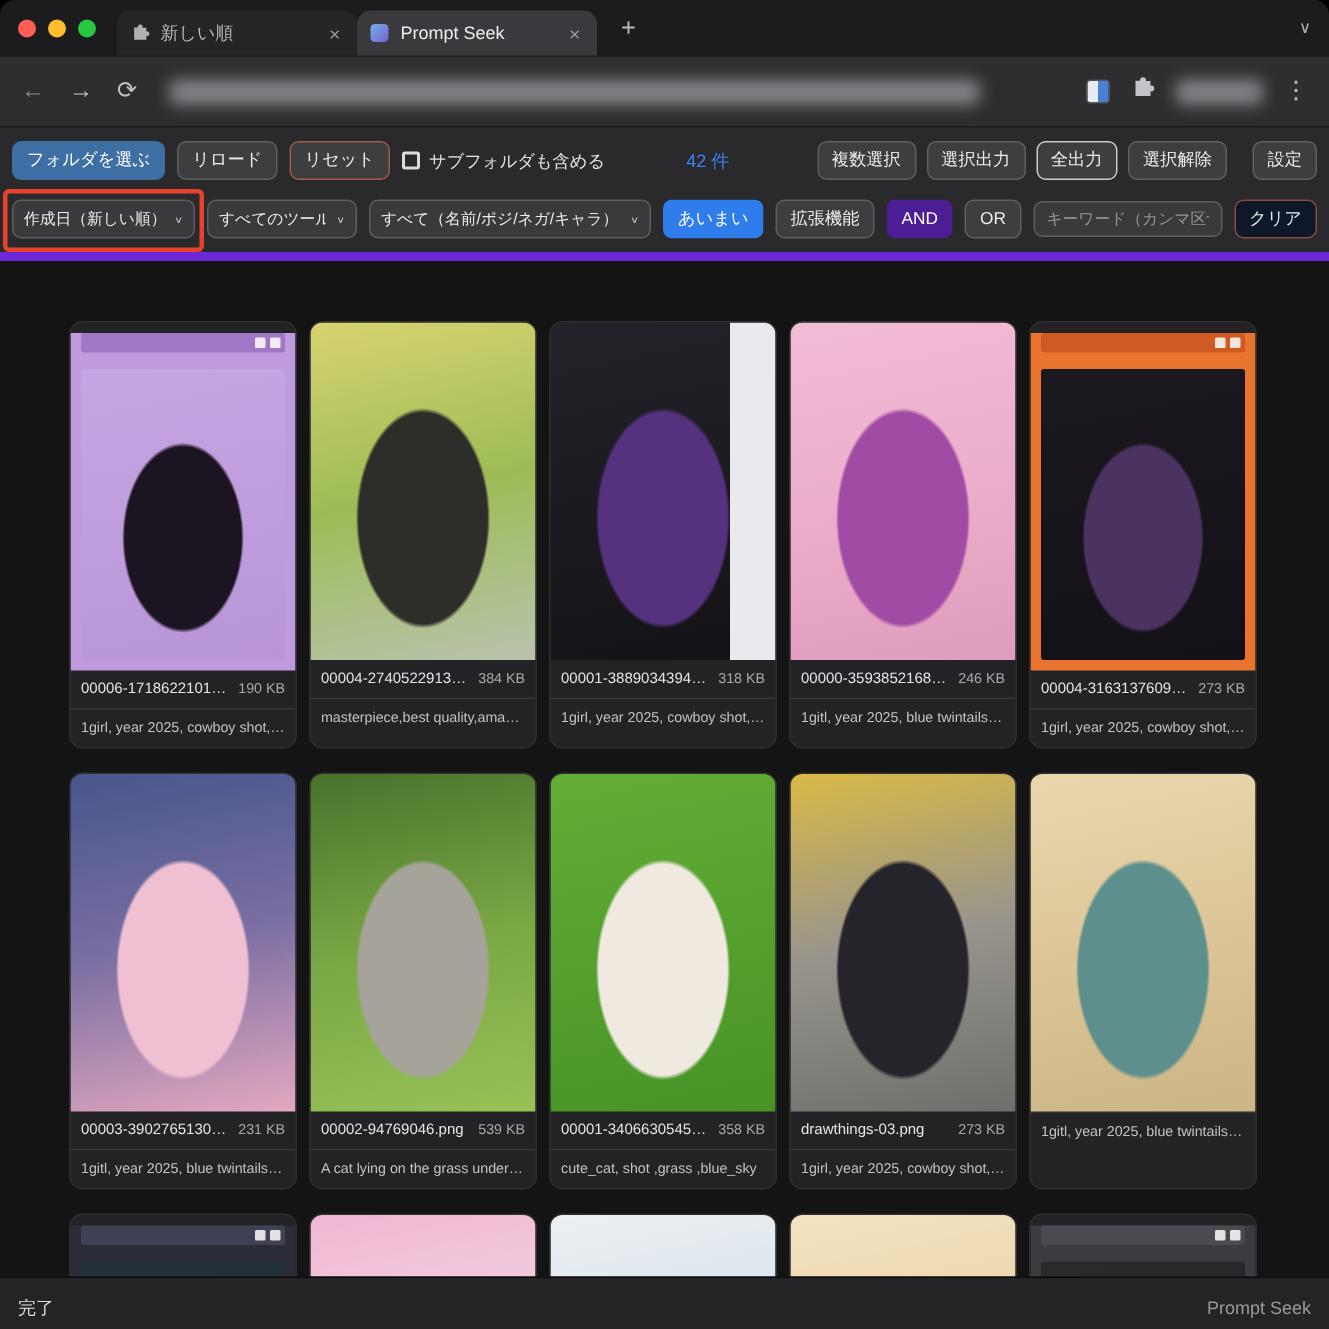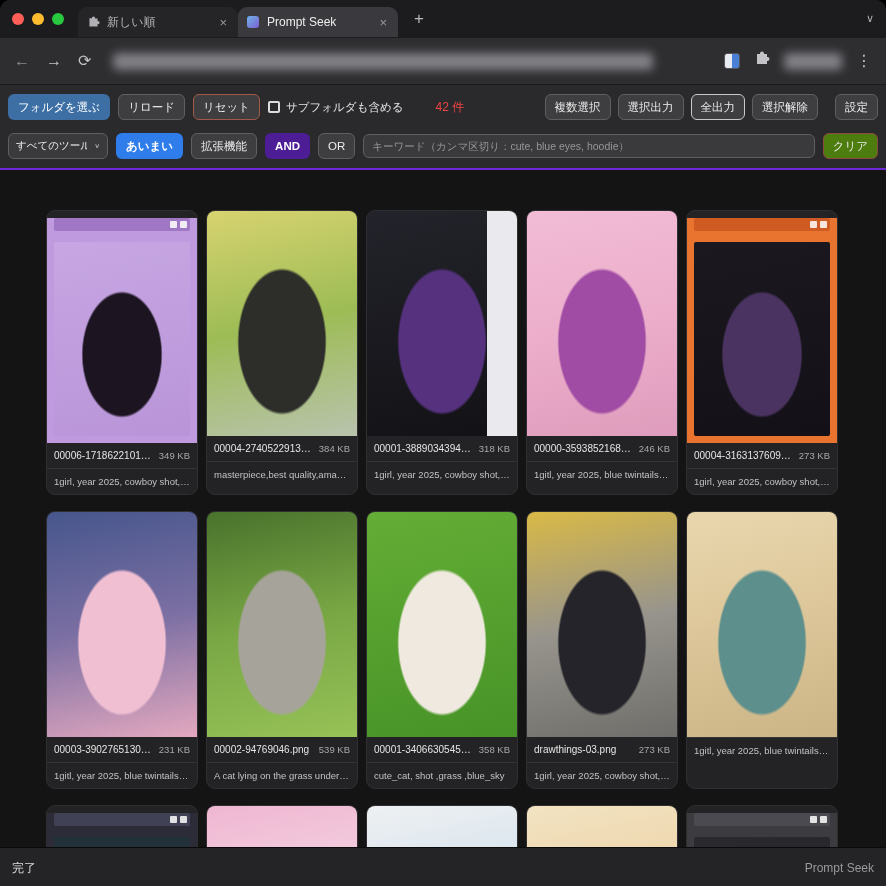--- a/index.html
+++ b/index.html
@@ -30,33 +30,33 @@
   .nav-icon { color:#c2c2c6; font-size:16px; line-height:1; }
   .nav-icon.dim { color:#8d8d91; }
   .blur-censor { background:#97979c; filter: blur(5px); opacity:.8; border-radius:4px; }
   .url-blur { width:540px; height:17px; margin-left:6px; }
   .nav-right { margin-left:auto; display:flex; align-items:center; gap:14px; }
   .ext-pin { width:16px; height:16px; border-radius:3px; overflow:hidden;
              background:linear-gradient(90deg,#e8ecf2 50%, #4a7fd6 50%); border:1px solid #55555a; }
   .profile-blur { width:58px; height:17px; }
 
   
-  .appheader { background:#2a2a2c; padding:7px 8px; border-bottom:2px solid #6d28d9; }
+  .appheader { background:#2a2a2c; padding:7px 8px; border-bottom:6px solid #6d28d9; }
   .toolrow { display:flex; align-items:center; gap:8px; height:30px; }
   .toolrow + .toolrow { margin-top:9px; }
   .btn { background:#3e3e41; border:1px solid #5f5f63; color:#ececec; border-radius:6px;
          padding:5px 9px; font-size:11.5px; white-space:nowrap; line-height:1.3; }
   .btn-folder { border-color:transparent; color:#fff; }
-  .btn-blue { border-color:transparent; color:#fff;font-weight:bold; }
+  .btn-blue { border-color:transparent; color:#fff; }
   .btn-reset { border-color:#a05a48; }
   .btn-strong { border-color:#c9c9cd; }
-  .btn-clear { background:#4d7c0f; border-color:#8a4a3e; }
+  .btn-clear { background:#0f172a; border-color:#8a4a3e; }
   .chk-wrap { display:flex; align-items:center; gap:6px; color:#e4e4e6; font-size:11.5px; }
   .checkbox { width:12px; height:12px; border:2px solid #dcdcdc; border-radius:2px; background:transparent; flex-shrink:0; }
-  .count { color:#ef4444; font-size:12px; margin-left:24px; white-space:nowrap; }
+  .count { color:#3b82f6; font-size:12px; margin-left:46px; white-space:nowrap; }
   .right-group { margin-left:auto; display:flex; align-items:flex-start; gap:7px; }
   .gap-settings { margin-left:10px; }
 
   .select { background:#3a3a3c; border:1px solid #5f5f63; color:#ececec; border-radius:6px;
             padding:5px 7px; font-size:10.5px; display:flex; align-items:center; gap:7px;
             white-space:nowrap; }
   .select .chev { font-size:8px; color:#bdbdbf; transform:scaleY(.8); }
   .kw-input { flex:1; min-width:0; background:#3a3a3c; border:1px solid #5f5f63; color:#e2e2e2;
               border-radius:6px; padding:5px 8px; font-size:10.5px;
               font-family:"Liberation Sans","DejaVu Sans",sans-serif; }
@@ -148,22 +148,33 @@
       <span class="count">42 件</span>
       <div class="right-group">
         <button class="btn">複数選択</button>
         <button class="btn">選択出力</button>
         <button class="btn btn-strong">全出力</button>
         <button class="btn">選択解除</button>
         <button class="btn gap-settings">設定</button>
       </div>
     </div>
     <div class="toolrow">
+      <span class="annotated">
+        <span class="select" style="width:122px">
+          <span style="flex:1;overflow:hidden">作成日（新しい順）</span>
+          <span class="chev">∨</span>
+        </span>
+        <span class="annotation" style="border-color: rgb(232, 67, 42);"></span>
+      </span>
       <span class="select" style="width:100px">
         <span style="flex:1;overflow:hidden">すべてのツール</span>
+        <span class="chev">∨</span>
+      </span>
+      <span class="select" style="width:188px">
+        <span style="flex:1;overflow:hidden">すべて（名前/ポジ/ネガ/キャラ）</span>
         <span class="chev">∨</span>
       </span>
       <button class="btn btn-blue" style="background: rgb(47, 124, 235);">あいまい</button>
       <button class="btn">拡張機能</button>
       <button class="btn btn-blue" style="background: #4c1d95;">AND</button>
       <button class="btn">OR</button>
       <input class="kw-input" type="text" placeholder="キーワード（カンマ区切り：cute, blue eyes, hoodie）" style="">
       <button class="btn btn-clear">クリア</button>
     </div>
   </div>
@@ -173,21 +184,21 @@
   <div class="card">
     <div class="thumb" style="background: rgb(192, 154, 222);">
             <div class="win-titlebar" style="background: rgb(159, 119, 196);">
               <span class="win-dot"></span>
               <span class="win-dot"></span>
             </div>
             <div class="win-inner" style="background: radial-gradient(42% 46% at 50% 58%, rgb(28, 20, 32) 0%, rgb(28, 20, 32) 68%, rgba(0, 0, 0, 0) 71%), linear-gradient(168deg, rgb(199, 166, 227), rgb(185, 149, 216));"></div>
           </div>
     <div class="card-meta">
       <span class="file">00006-1718622101.png</span>
-      <span class="size">349 KB</span>
+      <span class="size">190 KB</span>
     </div>
     <div class="card-prompt">1girl, year 2025, cowboy shot, simpl...</div>
   </div>
 
   <div class="card">
     <div class="thumb" style="background: radial-gradient(42% 46% at 50% 58%, rgb(45, 45, 42) 0%, rgb(45, 45, 42) 68%, rgba(0, 0, 0, 0) 71%), linear-gradient(168deg, rgb(215, 211, 112), rgb(157, 188, 85), rgb(185, 195, 173));"></div>
     <div class="card-meta">
       <span class="file">00004-2740522913.png</span>
       <span class="size">384 KB</span>
     </div>

